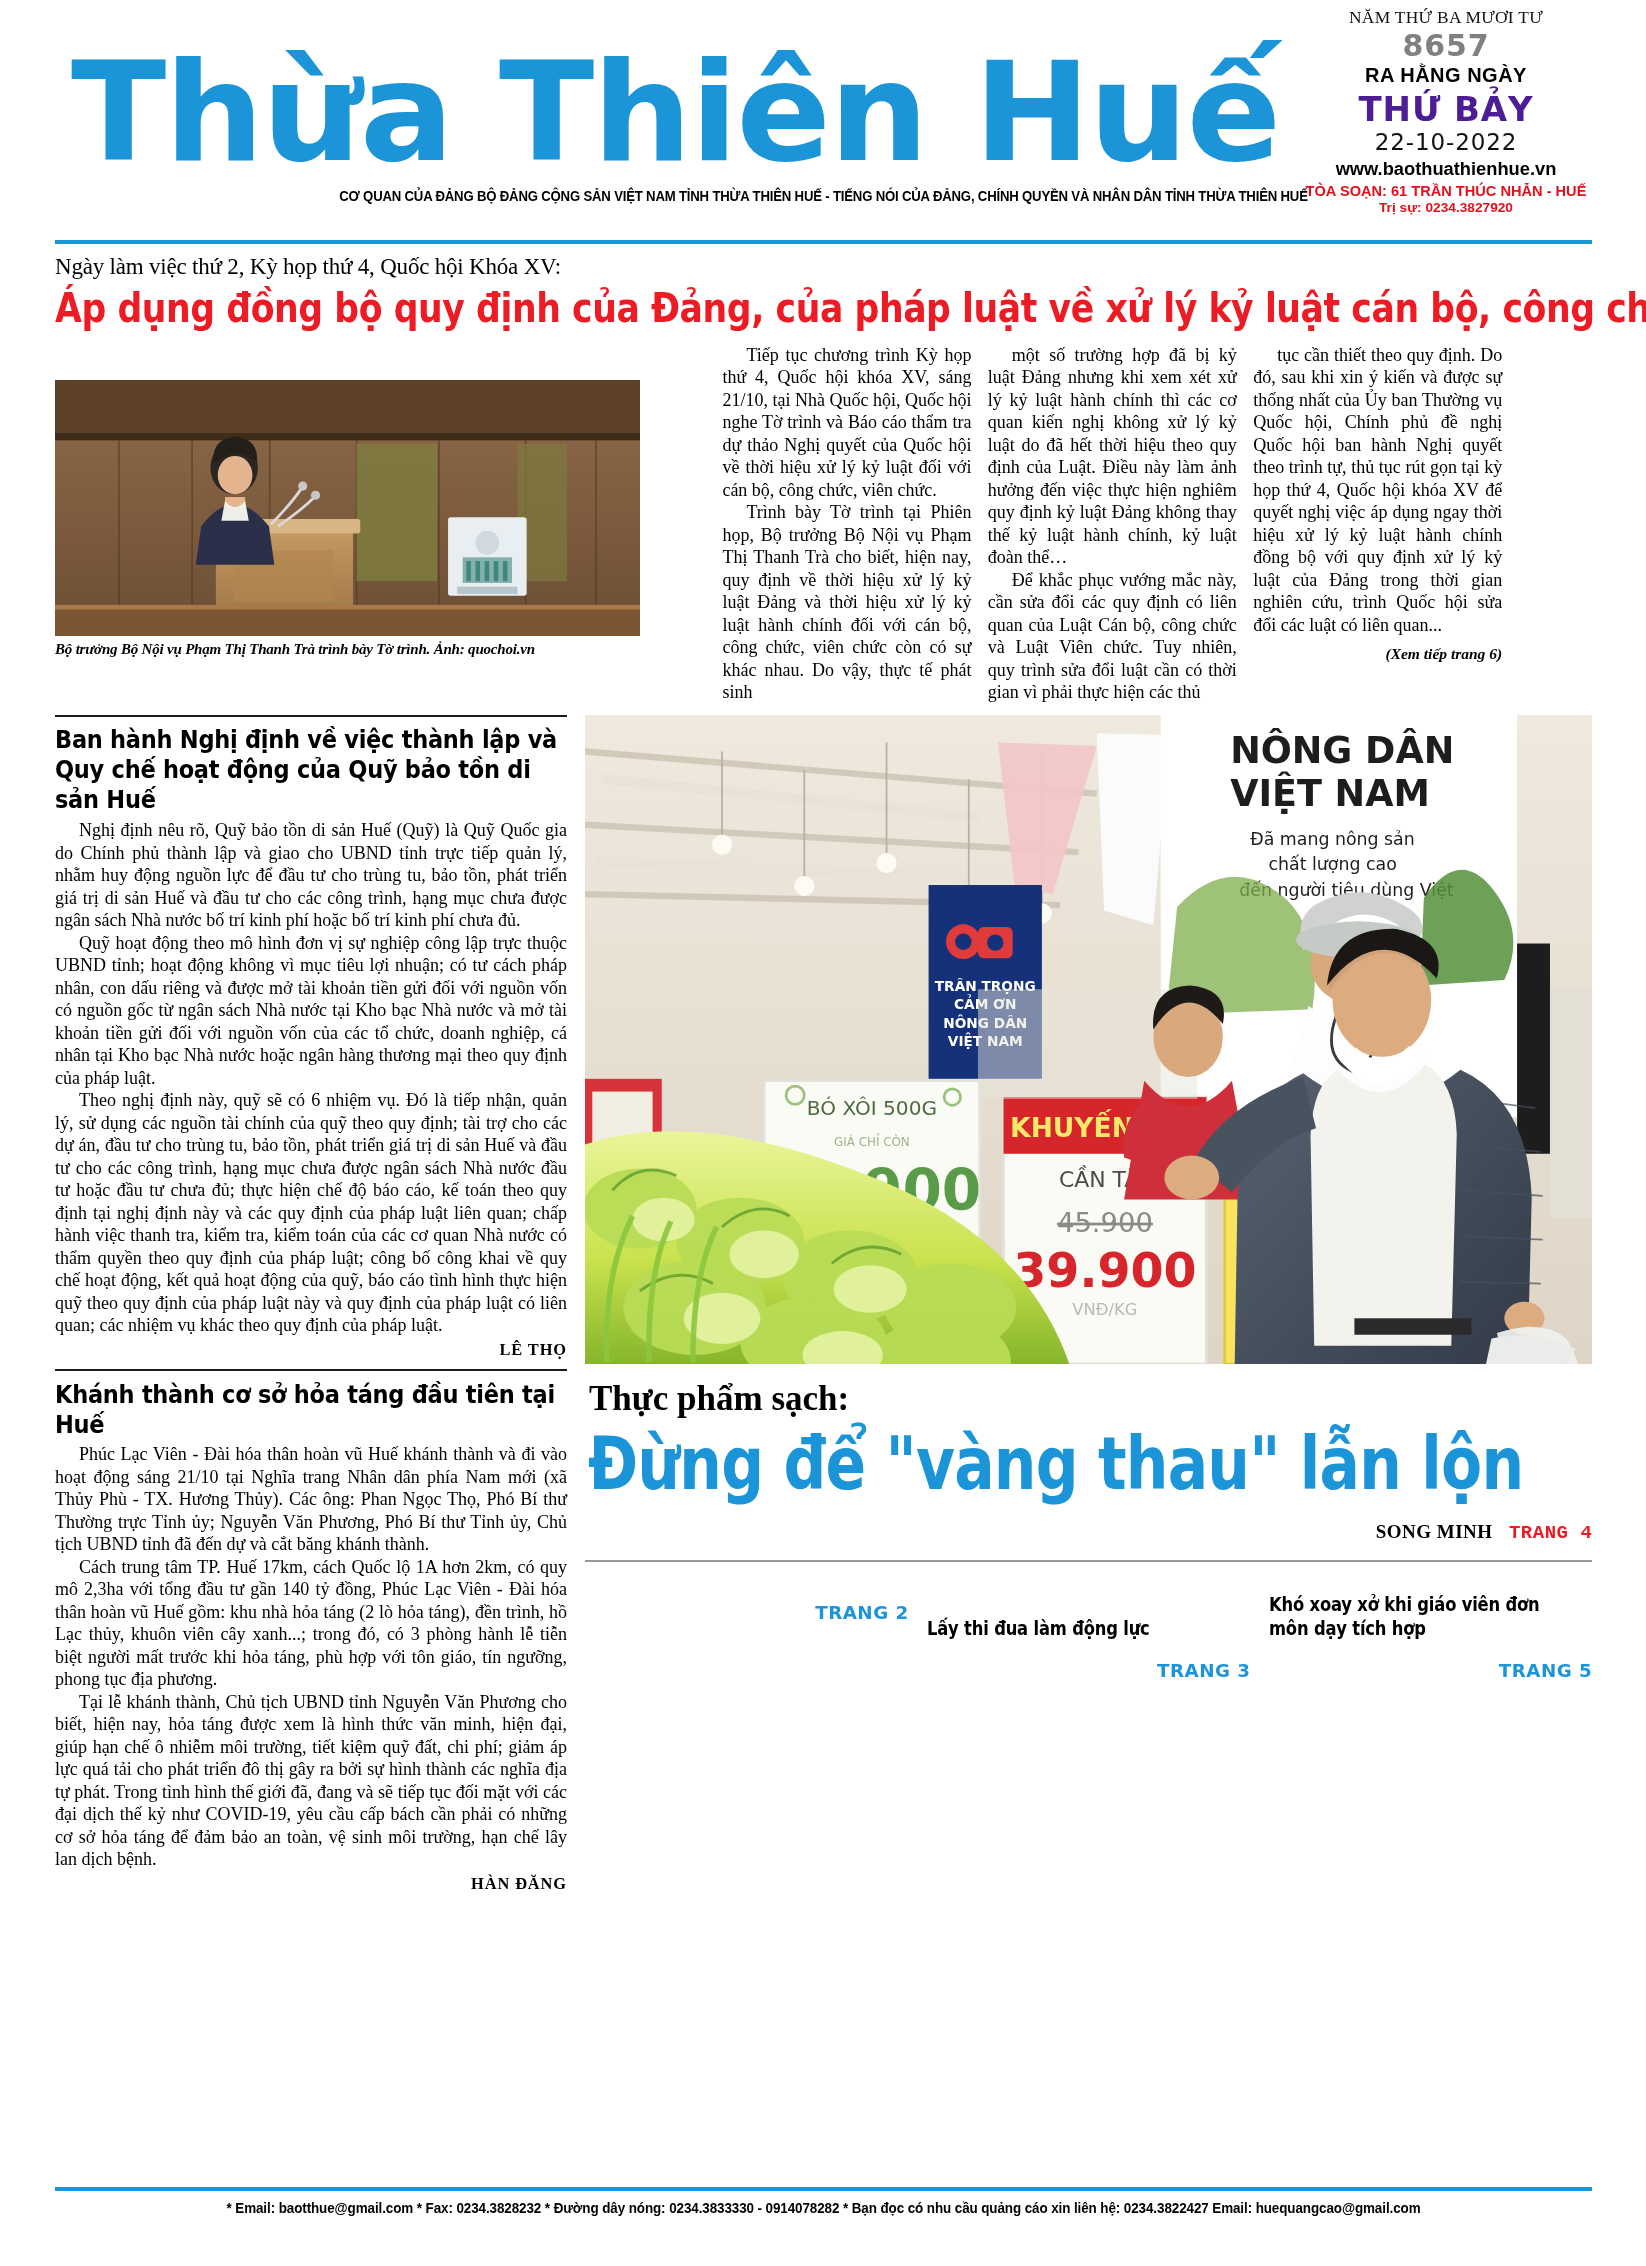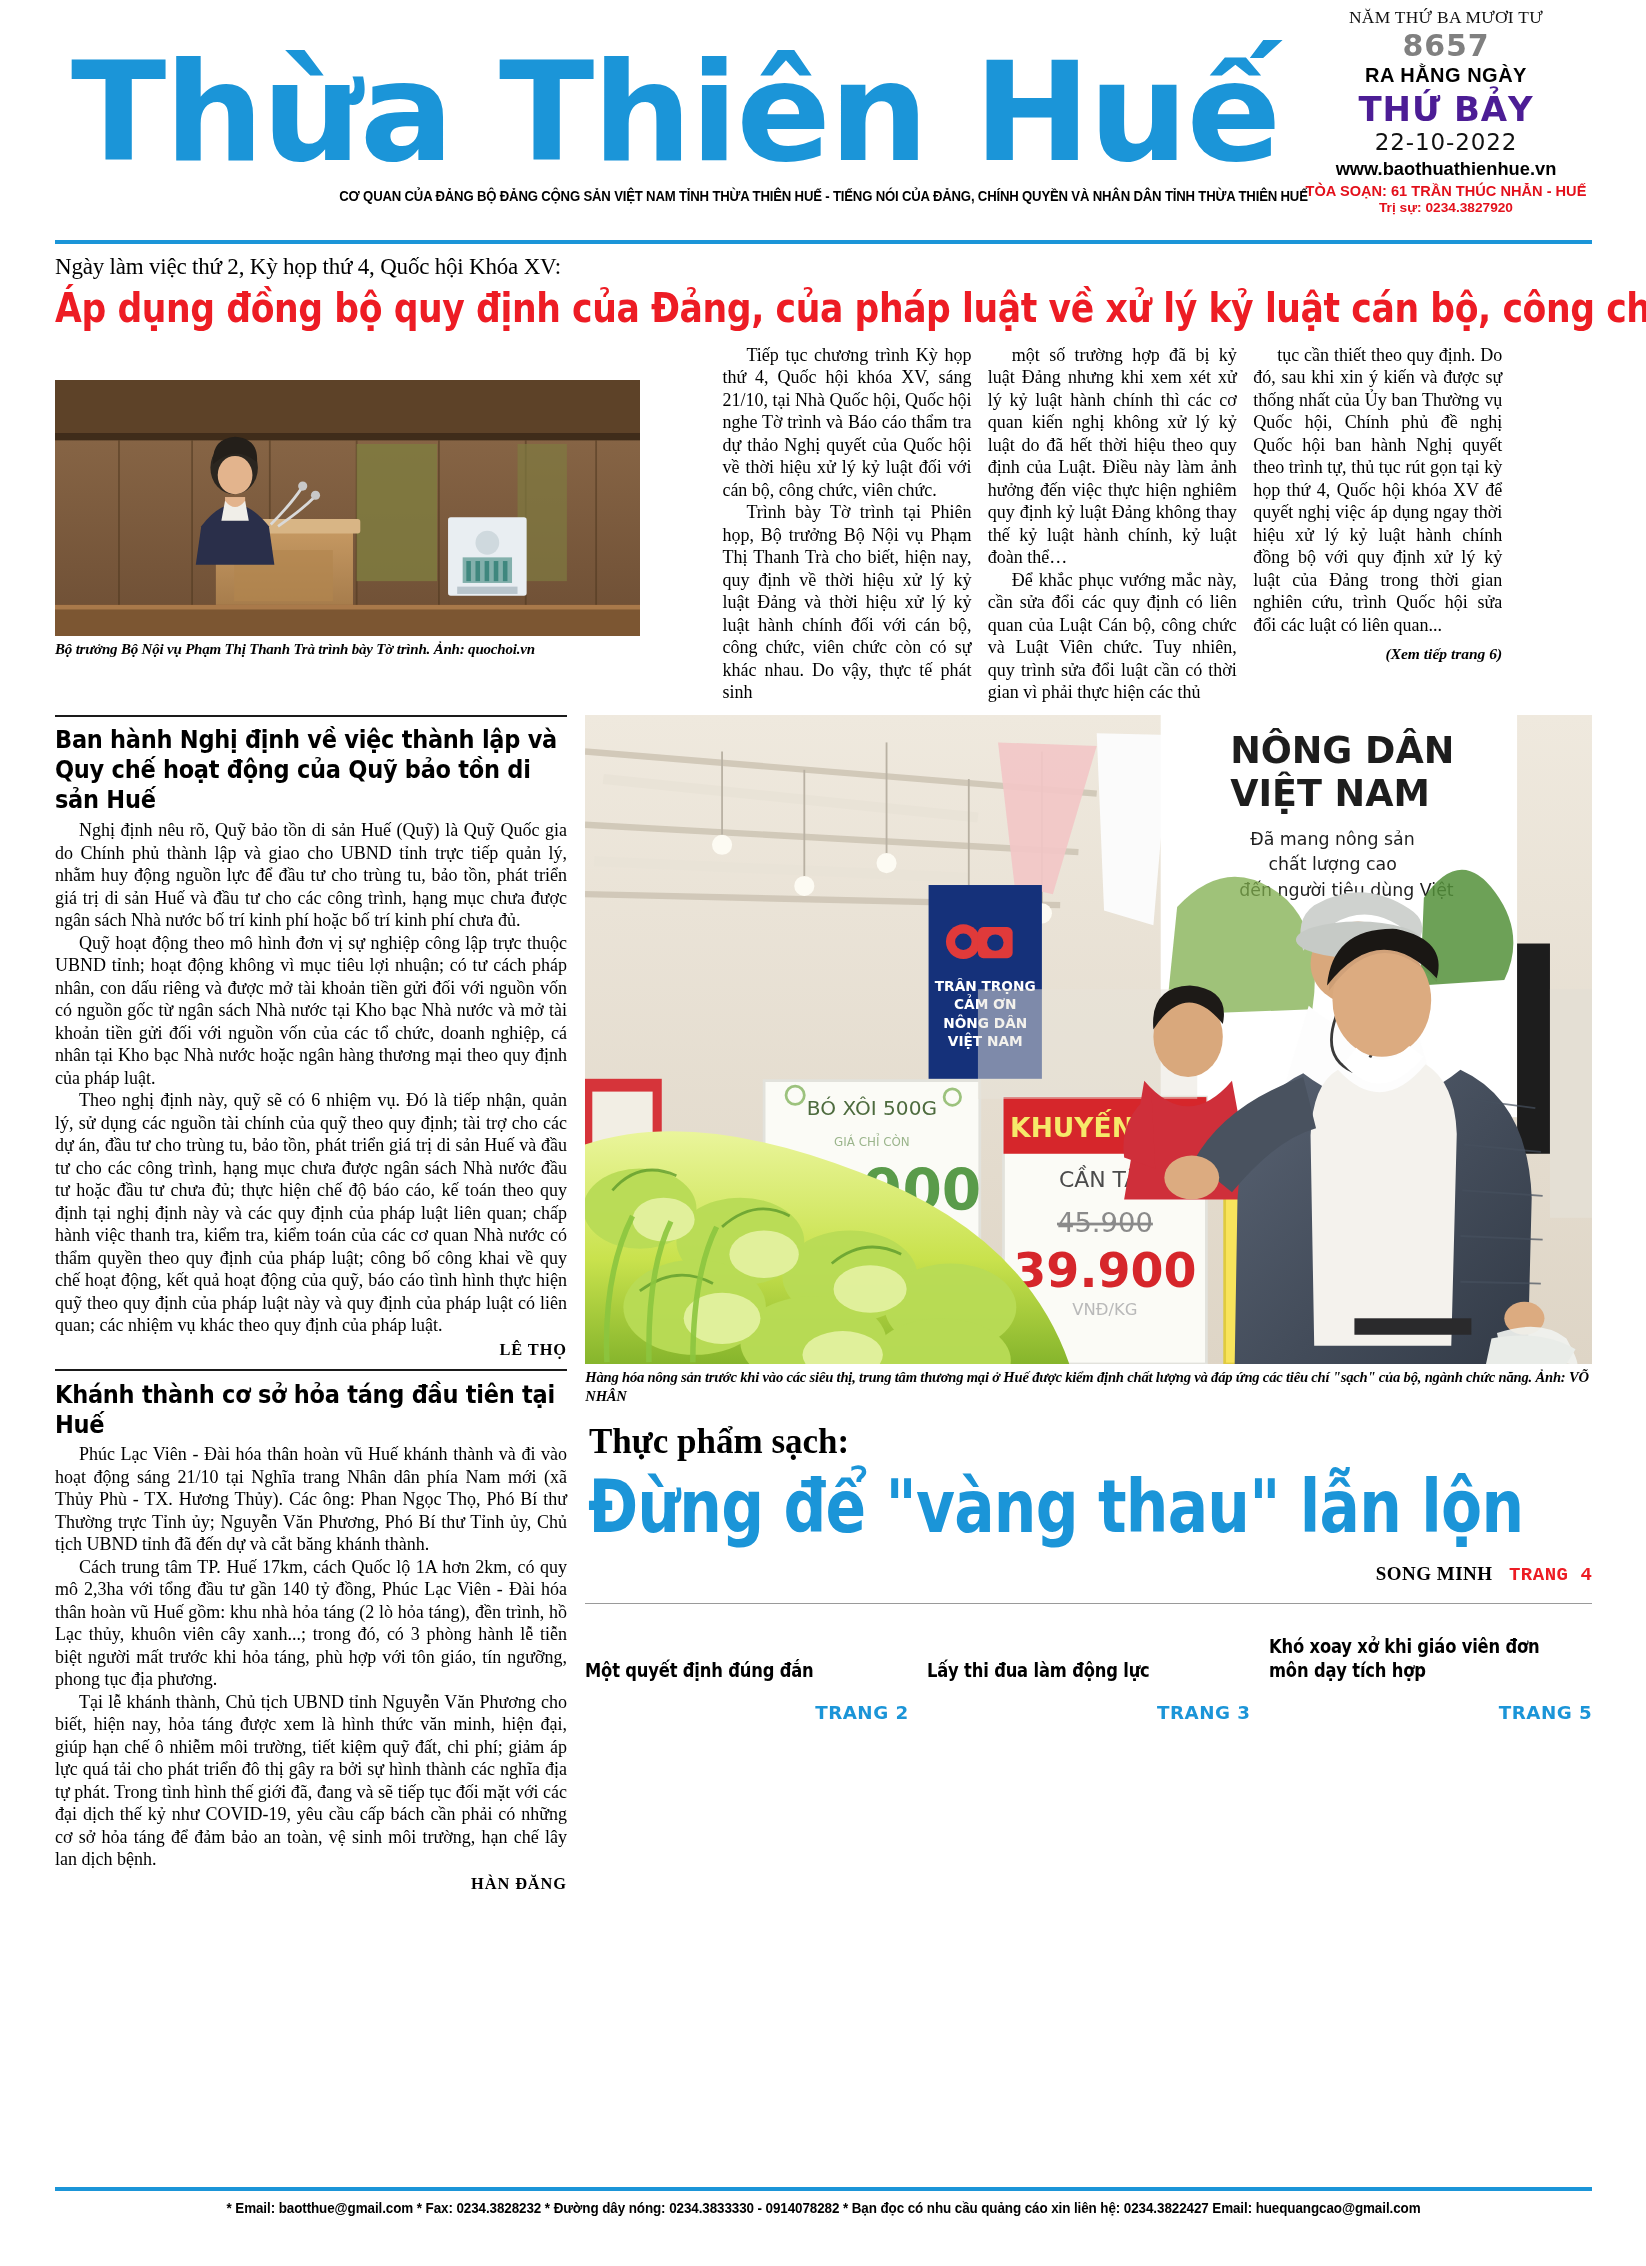--- a/index.html
+++ b/index.html
@@ -642,36 +642,32 @@
           </g>
 
           <g stroke="#8cc63f" stroke-width="6" fill="none" opacity=".9">
             <path d="M24 708 q-4 -96 28 -160"></path>
               <path d="M70 708 q-2 -100 24 -154"></path>
             <path d="M118 708 q0 -96 26 -148"></path>
           </g>
         </svg>
       </div>
 
-      <div class="photo-caption" style="font-size:14.6px;line-height:19px">Hàng hóa nông sản trước khi vào các siêu thị, trung tâm thương mại ở Huế được kiểm định chất lượng và đáp ứng các tiêu chí "sạch" của bộ, ngành chức năng. Ảnh: VÕ NHÂN</div>
 
       <div class="feature-kicker">Thực phẩm sạch:</div>
       <div class="feature-headline">Đừng để "vàng thau" lẫn lộn</div>
 
       <div class="feature-credit">
         <span>SONG MINH</span><span class="page-ref">TRANG 4</span>
       </div>
 
       <div class="rule-grey" style="margin-top:16.4px"></div>
 
       <div class="teasers">
         <div class="teaser">
-          <div class="teaser-body">
-            <div class="teaser-title">Một quyết định đúng đắn</div>
-          </div>
           <div class="teaser-page">TRANG 2</div>
         </div>
         <div class="teaser">
           <div class="teaser-body">
             <div class="teaser-title">Lấy thi đua làm động lực</div>
           </div>
           <div class="teaser-page">TRANG 3</div>
         </div>
         <div class="teaser">
           <div class="teaser-body">

